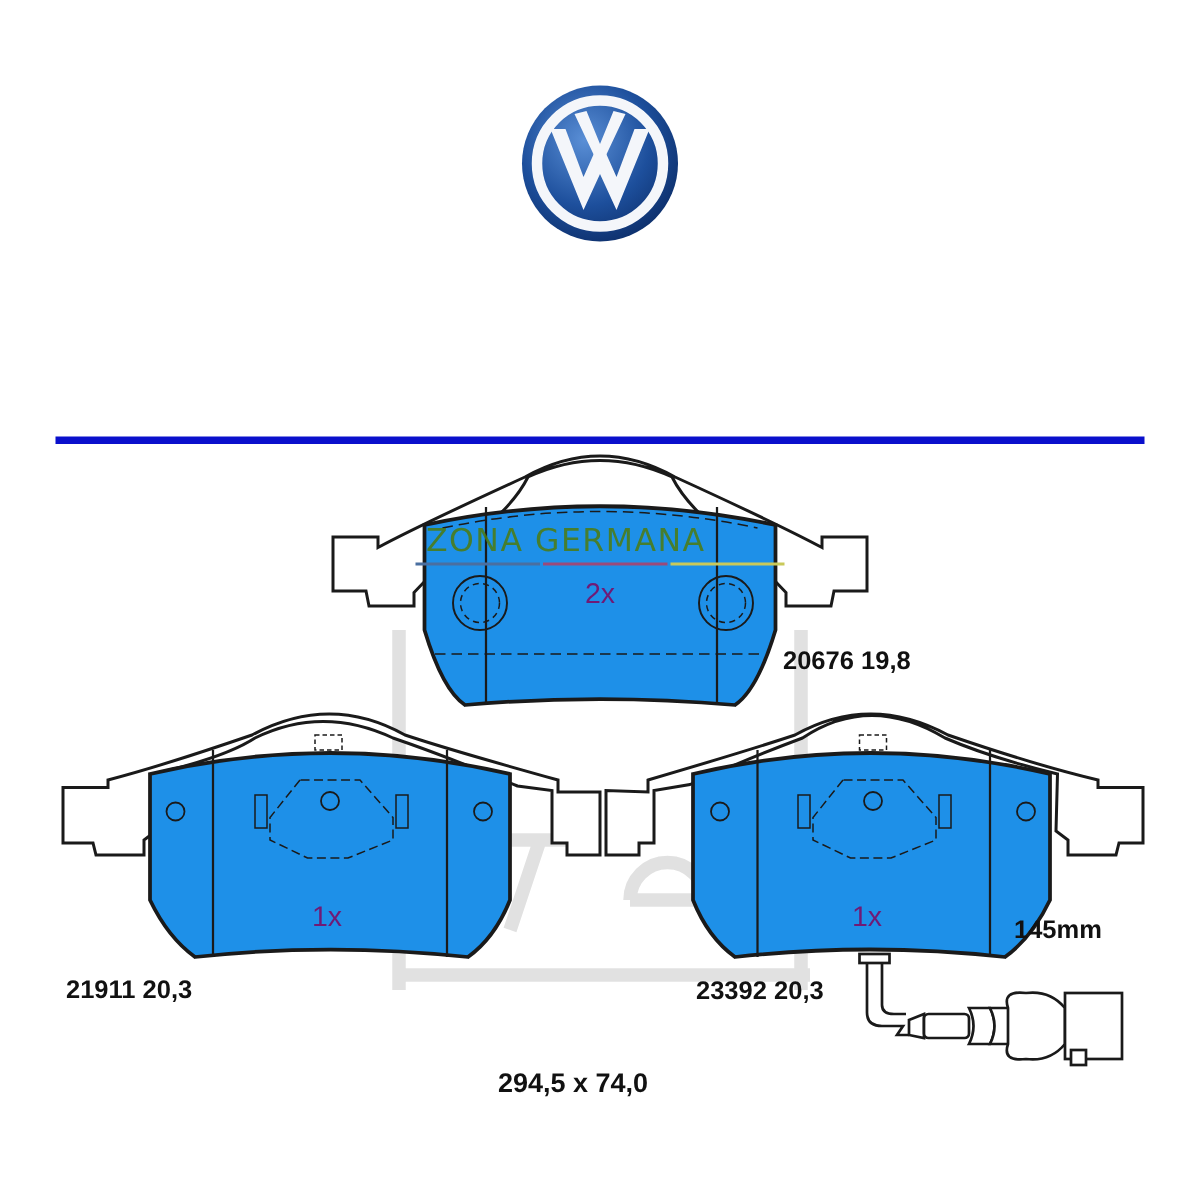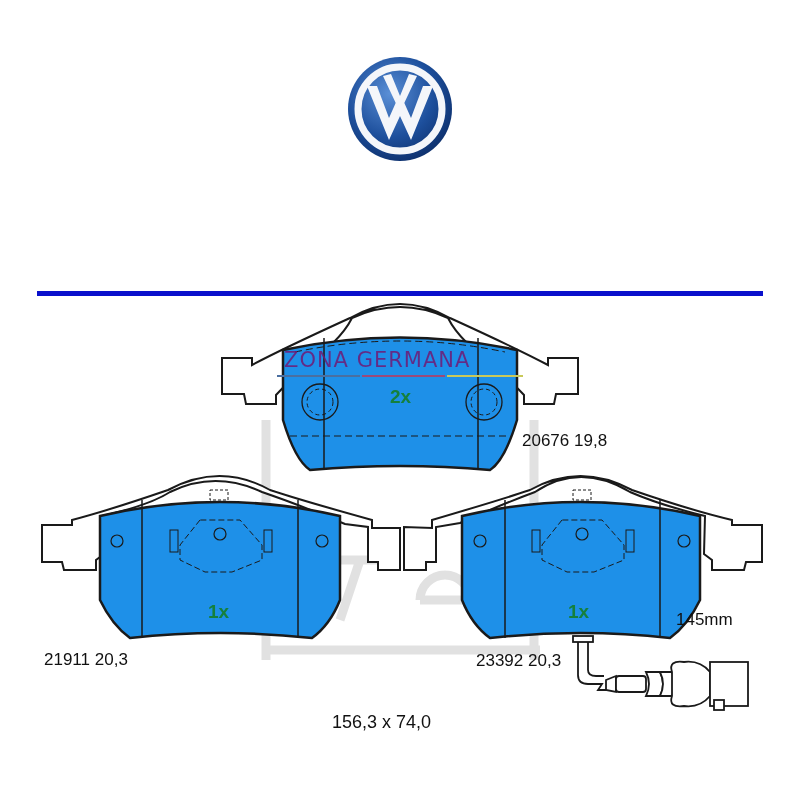--- a/index.html
+++ b/index.html
@@ -1,23 +1,23 @@
 <!DOCTYPE html>
 <html><head>
   <meta charset="utf-8">
   <style>
     html, body { margin: 0; padding: 0; background: #ffffff; }
     body { width: 800px; height: 800px; position: relative; overflow: hidden; font-family: "Liberation Sans", sans-serif; }
     .abs { position: absolute; }
     .logo { left: 347px; top: 56px; width: 106px; height: 106px; }
     .rule { left: 37px; top: 291px; width: 726px; height: 5px; background: #0a10cc; }
     .diagram { left: 0; top: 0; width: 800px; height: 800px; }
-    .label { font-weight: normal; color: #111; font-size: 17px; white-space: nowrap; }
-    .qty { font-weight: bold; color: #15803d; font-size: 19px; }
-    .watermark { font-family: "DejaVu Sans", sans-serif; font-size: 21px; color: #701a75; letter-spacing: 1px; opacity: 0.85; }
+    .label { font-weight: bold; color: #111; font-size: 17px; white-space: nowrap; }
+    .qty { font-weight: normal; color: #701a75; font-size: 19px; }
+    .watermark { font-family: "DejaVu Sans", sans-serif; font-size: 21px; color: #4d7c0f; letter-spacing: 1px; opacity: 0.85; }
   </style>
 </head>
 <body>
 
 <svg class="abs logo" viewBox="0 0 106 106">
   <defs>
     <radialGradient id="vwg" cx="40%" cy="35%" r="70%">
       <stop offset="0%" stop-color="#5a8fd6"></stop>
       <stop offset="60%" stop-color="#1d4f9c"></stop>
       <stop offset="100%" stop-color="#0d2f6b"></stop>
@@ -104,19 +104,19 @@
   <span>19,8</span>
 </div>
 
 <div class="abs qty" style="left:208px; top:601px;">1x</div>
 <div class="abs label" style="left:44px; top:650px;">
   <span>21911</span>
   <span>20,3</span>
 </div>
 
 <div class="abs qty" style="left:568px; top:601px;">1x</div>
-<div class="abs label" style="left:476px; top:651px;">
+<div class="abs label" style="left:464px; top:651px;">
   <span>23392</span>
   <span>20,3</span>
 </div>
 <div class="abs label" style="left:676px; top:610px;">145mm</div>
 
-<div class="abs label" style="left:332px; top:712px; font-size:18px;">156,3 x 74,0</div>
+<div class="abs label" style="left:332px; top:712px; font-size:18px;">294,5 x 74,0</div>
 
 </body></html>

